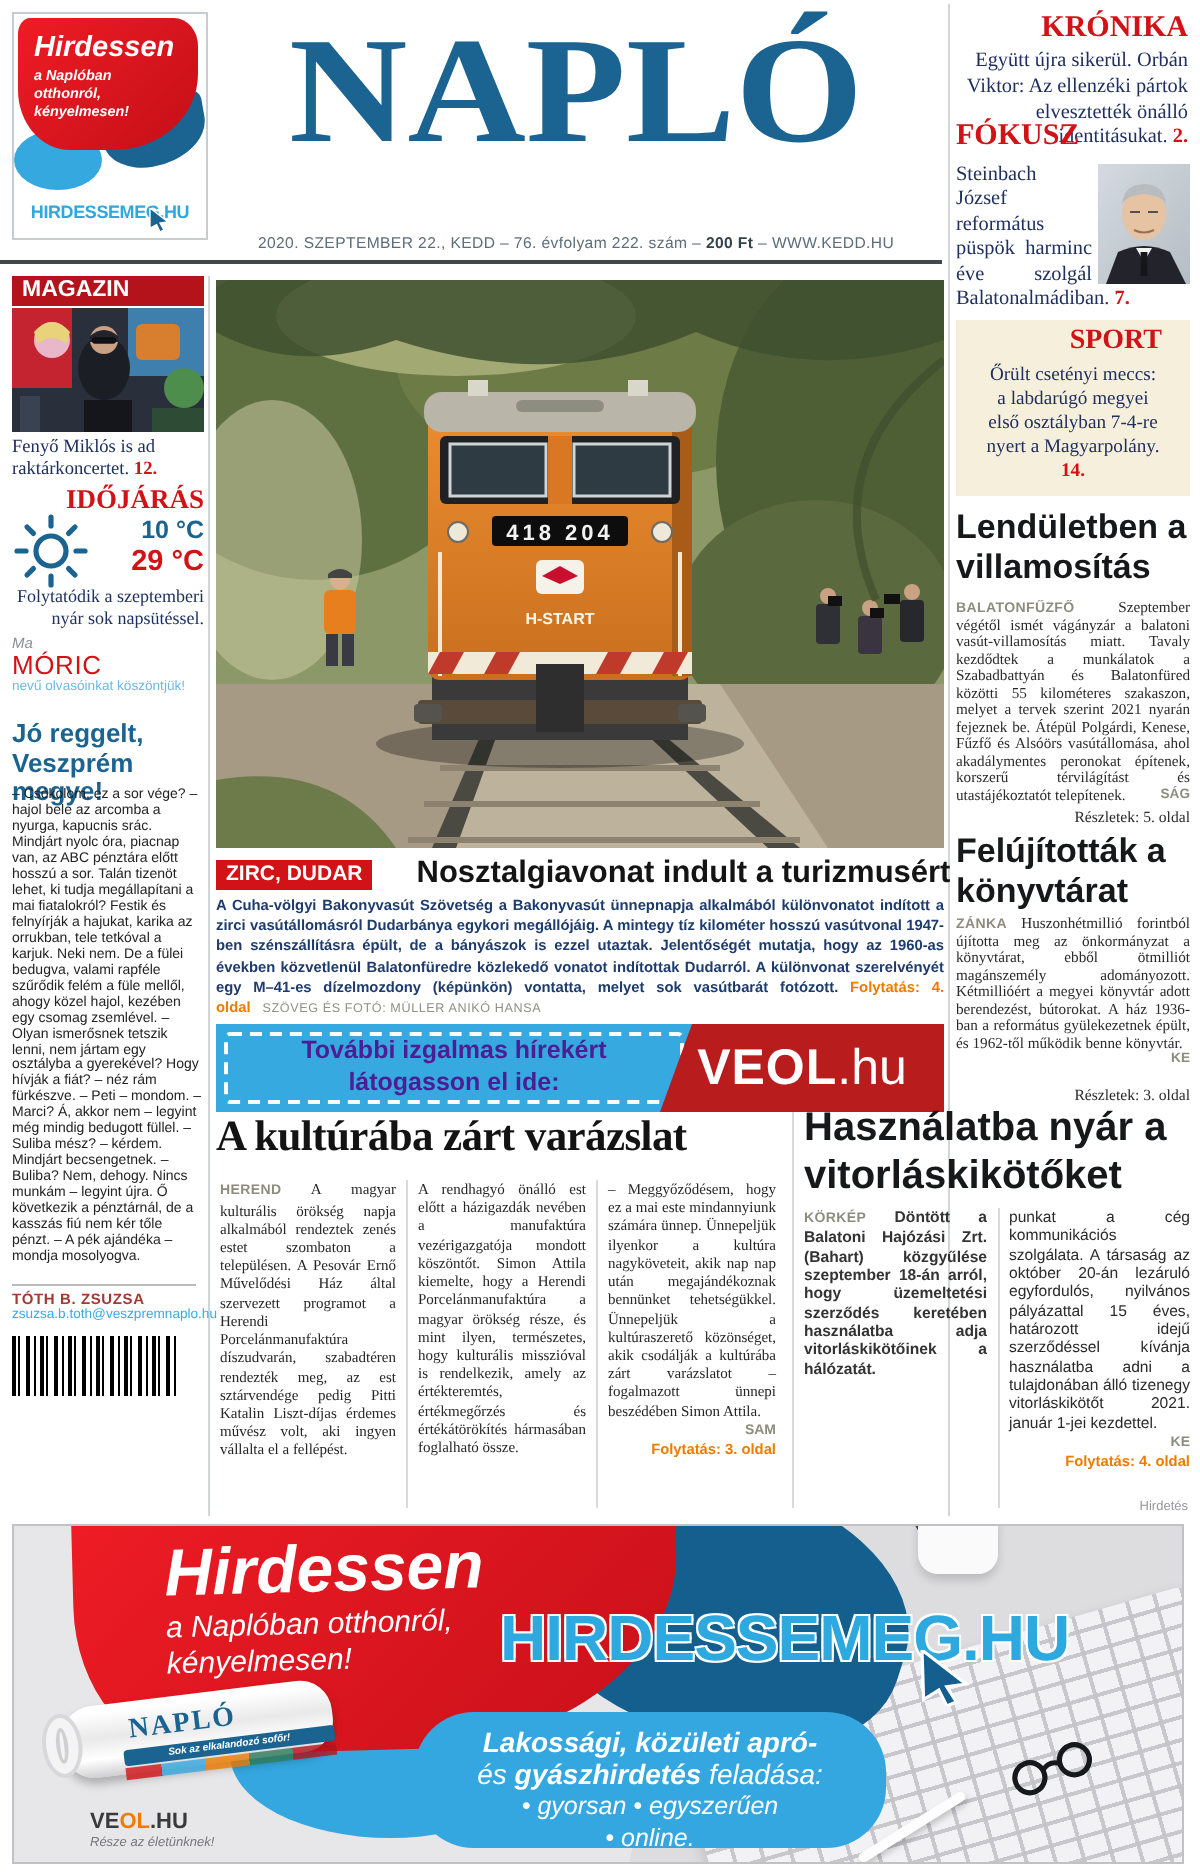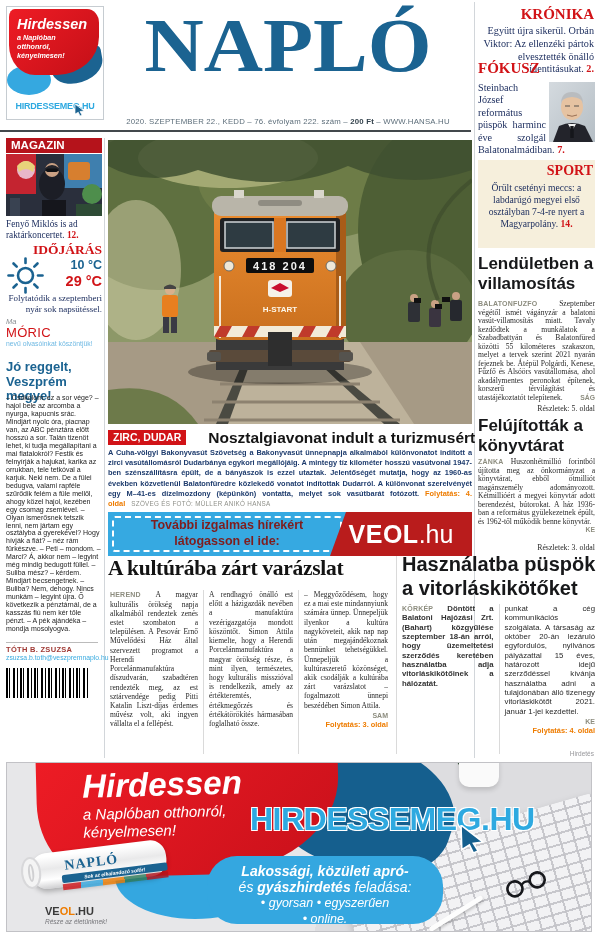--- a/index.html
+++ b/index.html
@@ -61,21 +61,21 @@
   .loc-badge{display:inline-block;background:#d11317;color:#fff;font-weight:800;font-size:10.5px;padding:1px 5px 2px;vertical-align:middle}
   .cap-head{font-weight:800;font-size:15.5px;color:#141414;margin-left:22px;vertical-align:middle}
   #cap-body{left:108px;top:448px;width:364px;height:58px;font-weight:700;font-size:7.4px;color:#1d3b6d;text-align:justify;line-height:1.38;overflow:hidden}
   .orange{color:#ee7c00;font-weight:700}
   .credit{color:#8f9089;font-weight:400;font-size:6.3px;letter-spacing:.3px;margin-left:6px}
 
   
   #veol-banner{left:108px;top:512px;width:364px;height:44px;display:flex}
   #vb-left{width:238px;background:#36a9e1;position:relative;display:flex;align-items:center;justify-content:center}
   #vb-left::after{content:"";position:absolute;inset:4px;border:2px dashed #fff;border-radius:3px}
-  #vb-left .t{color:#7f1d1d;font-weight:800;font-size:12.5px;line-height:1.25;text-align:center;width:200px;position:relative;z-index:1}
+  #vb-left .t{color:#4c1d95;font-weight:800;font-size:12.5px;line-height:1.25;text-align:center;width:200px;position:relative;z-index:1}
   #vb-right{flex:1;background:#b91c1c;display:flex;align-items:center;justify-content:center;margin-left:-16px;clip-path:polygon(16px 0,100% 0,100% 100%,0 100%)}
   #vb-right .brand{color:#fff;font-weight:900;font-size:25px;letter-spacing:.5px}
   #vb-right .tld{color:#fff;font-weight:400;font-size:25px}
 
   
   #cult-head{left:108px;top:556px;width:286px;font-family:"Liberation Serif",serif;font-weight:800;font-size:21.5px;color:#131313;letter-spacing:-.3px}
   #cult-cols{left:108px;top:590px;width:287px;height:164px;display:flex;overflow:hidden}
   .ccol{width:95px;box-sizing:border-box;padding:0 5px 0 2px;font-family:"Liberation Serif",serif;font-size:7.5px;color:#262626;text-align:justify;line-height:1.23}
   .ccol + .ccol{border-left:1px solid #dadada;padding-left:5px}
   .leadin{font-family:"Liberation Sans",sans-serif;font-weight:700;font-size:7px;color:#8d8d7f;letter-spacing:.2px}
@@ -85,21 +85,21 @@
 
   #harb-head{left:402px;top:552px;width:194px;font-weight:600;font-size:20px;color:#17181a;line-height:1.2}
   #harb-cols{left:402px;top:604px;width:193px;height:150px;display:flex;overflow:hidden}
   .hcol{width:97px;box-sizing:border-box;padding-right:5px;font-size:7.8px;color:#2a2a2a;text-align:justify;line-height:1.2}
   .hcol + .hcol{border-left:1px solid #dadada;padding-left:5px;padding-right:0}
   .hintro{font-weight:700;color:#333}
 
   #ad-marker{left:520px;top:750px;width:74px;text-align:right;font-size:6.5px;color:#97979b}
 
   
-  #sportbox{left:478px;top:160px;width:117px;height:88px;background:#f6efdc;box-sizing:border-box;padding:3px 2px}
+  #sportbox{left:478px;top:160px;width:117px;height:88px;background:#f6efdc;box-sizing:border-box;padding:3px 14px}
   #sport-label{text-align:right;font-family:"Liberation Serif",serif;font-weight:900;font-size:14px;color:#d11317}
   #sport-text{margin-top:3px;font-family:Liberation Serif, serif;font-size:9.6px;color:#1f3060;text-align:center;line-height:1.25}
   .rc-head{width:117px;font-weight:600;font-size:17px;color:#17181a;line-height:1.15}
   #rail-head{left:478px;top:254px}
   .rc-body{left:478px;width:117px;font-family:"Liberation Serif",serif;font-size:7.6px;color:#2a2a2a;text-align:justify;line-height:1.12;overflow:hidden}
   #rail-body{top:300px;height:102px}
   .rc-sig{float:right;font-family:"Liberation Sans",sans-serif;font-weight:700;font-size:6.8px;color:#8d8d7f}
   .rc-more{left:478px;width:117px;text-align:right;font-family:"Liberation Serif",serif;font-size:7.8px;color:#2a2a2a}
   #rail-more{top:404px}
   #lib-head{left:478px;top:416px}
@@ -150,21 +150,21 @@
       <div class="adbox-title">Hirdessen</div>
       <div class="adbox-sub">a Naplóban otthonról, kényelmesen!</div>
     </div>
     <div class="adbox-site">HIRDESSEMEG.HU</div>
     <svg class="adbox-cursor" width="11" height="12" viewBox="0 0 11 12">
       <path d="M1 0 L10 7 L6 7.5 L8 11 L6 12 L4.3 8.3 L1 10 Z" fill="#1b6391" stroke="#fff" stroke-width=".7"></path>
     </svg>
   </div>
 
   <div class="p" id="masthead-title">NAPLÓ</div>
-  <div class="p" id="dateline"><span>2020. SZEPTEMBER 22., KEDD – 76. évfolyam 222. szám – </span><b>200 Ft</b><span> – WWW.HANSA.HU</span></div>
+  <div class="p" id="dateline"><span>2020. SZEPTEMBER 22., KEDD – 76. évfolyam 222. szám – </span><b>200 Ft</b><span> – WWW.KEDD.HU</span></div>
 
   <div class="p sec-label" id="kronika-label">KRÓNIKA</div>
   <div class="p" id="kronika-text"><span>Együtt újra sikerül. Orbán Viktor: Az ellenzéki pártok elvesztették önálló identitásukat. </span><span class="pageref">2.</span></div>
 
   <div class="p sec-label" id="fokusz-label">FÓKUSZ</div>
   <div class="p" id="fokusz-body">
     <svg id="fokusz-photo" viewBox="0 0 46 60">
       <rect width="46" height="60" fill="#c7ced4"></rect>
       <rect width="46" height="60" fill="url(#fg)" opacity=".4"></rect>
       <defs>
@@ -339,21 +339,21 @@
   <div class="p" id="cult-cols">
     <div class="ccol"><span class="leadin">HEREND</span><span> A magyar kulturális örökség napja alkalmából rendeztek zenés estet szombaton a településen. A Pesovár Ernő Művelődési Ház által szervezett programot a Herendi Porcelánmanufaktúra díszudvarán, szabadtéren rendezték meg, az est sztárvendége pedig Pitti Katalin Liszt-díjas érdemes művész volt, aki ingyen vállalta el a fellépést.</span></div>
     <div class="ccol"><span>A rendhagyó önálló est előtt a házigazdák nevében a manufaktúra vezérigazgatója mondott köszöntőt. Simon Attila kiemelte, hogy a Herendi Porcelánmanufaktúra a magyar örökség része, és mint ilyen, természetes, hogy kulturális misszióval is rendelkezik, amely az értékteremtés, értékmegőrzés és értékátörökítés hármasában foglalható össze.</span></div>
     <div class="ccol"><span>– Meggyőződésem, hogy ez a mai este mindannyiunk számára ünnep. Ünnepeljük ilyenkor a kultúra nagyköveteit, akik nap nap után megajándékoznak bennünket tehetségükkel. Ünnepeljük a kultúraszerető közönséget, akik csodálják a kultúrába zárt varázslatot – fogalmazott ünnepi beszédében Simon Attila.</span>
       <span class="sigline">SAM</span>
       <span class="moreline">Folytatás: 3. oldal</span>
     </div>
   </div>
   <div class="p" id="art-div"></div>
 
-  <div class="p" id="harb-head">Használatba püspök a vitorláskikötőket</div>
+  <div class="p" id="harb-head">Használatba nyár a vitorláskikötőket</div>
   <div class="p" id="harb-cols">
     <div class="hcol">
       <span class="leadin">KÖRKÉP</span><span class="hintro"> Döntött a Balatoni Hajózási Zrt. (Bahart) közgyűlése szeptember 18-án arról, hogy üzemeltetési szerződés keretében használatba adja vitorláskikötőinek a hálózatát.</span><br><br>
     </div>
     <div class="hcol"><span>punkat a cég kommunikációs szolgálata. A társaság az október 20-án lezáruló egyfordulós, nyilvános pályázattal 15 éves, határozott idejű szerződéssel kívánja használatba adni a tulajdonában álló tizenegy vitorláskikötőt 2021. január 1-jei kezdettel.</span>
       <span class="sigline">KE</span>
       <span class="moreline">Folytatás: 4. oldal</span>
     </div>
   </div>
 

